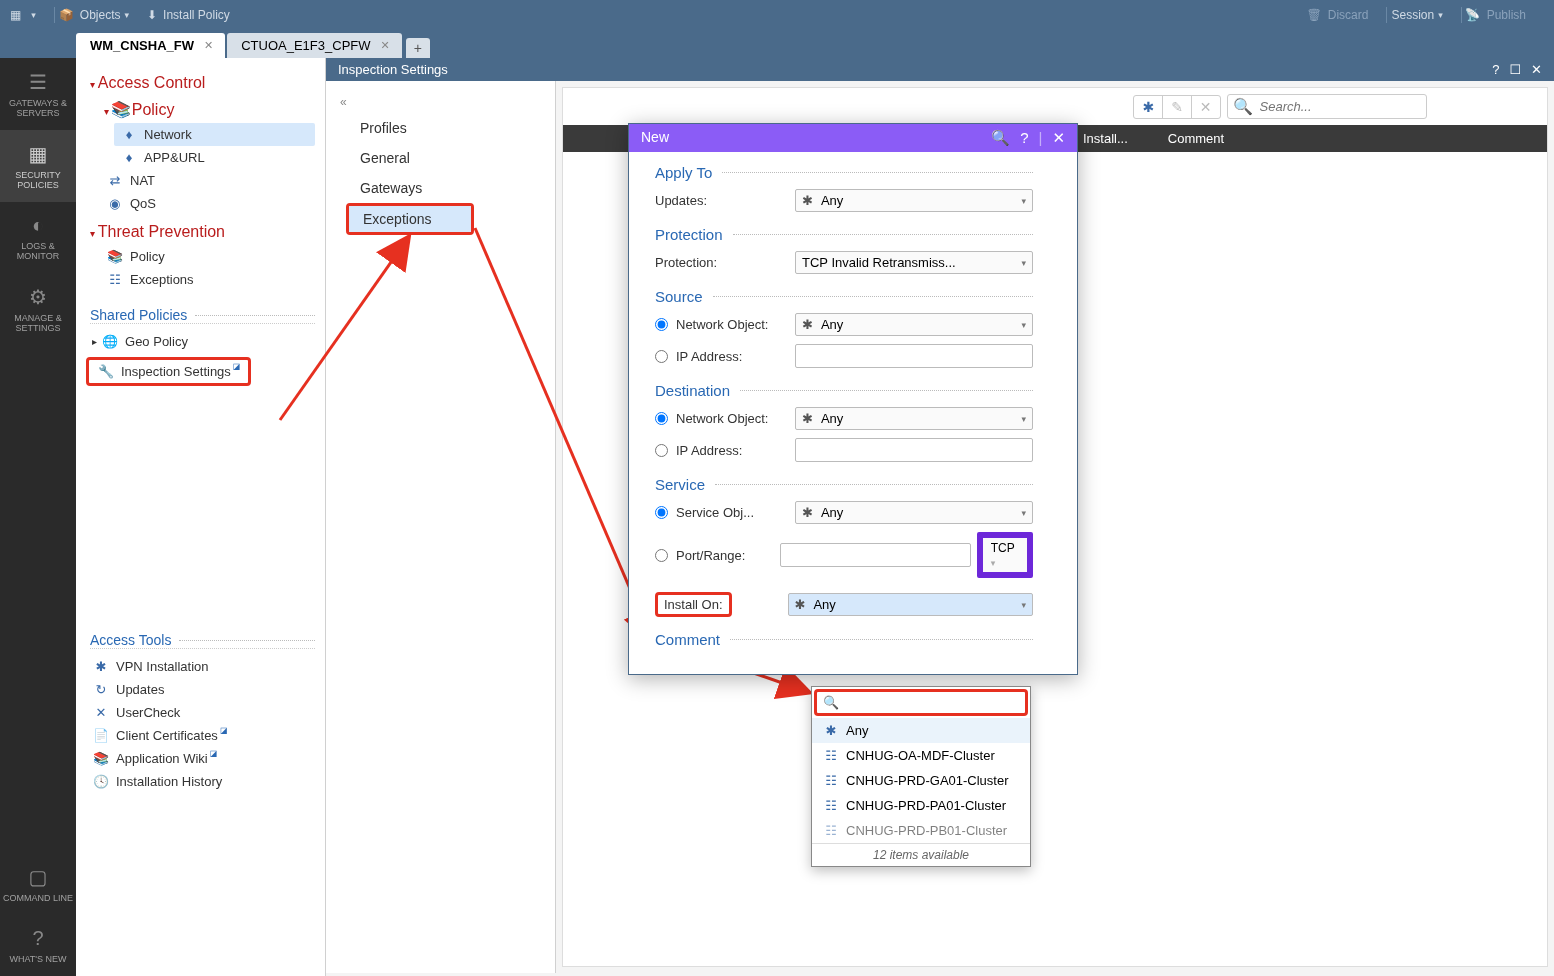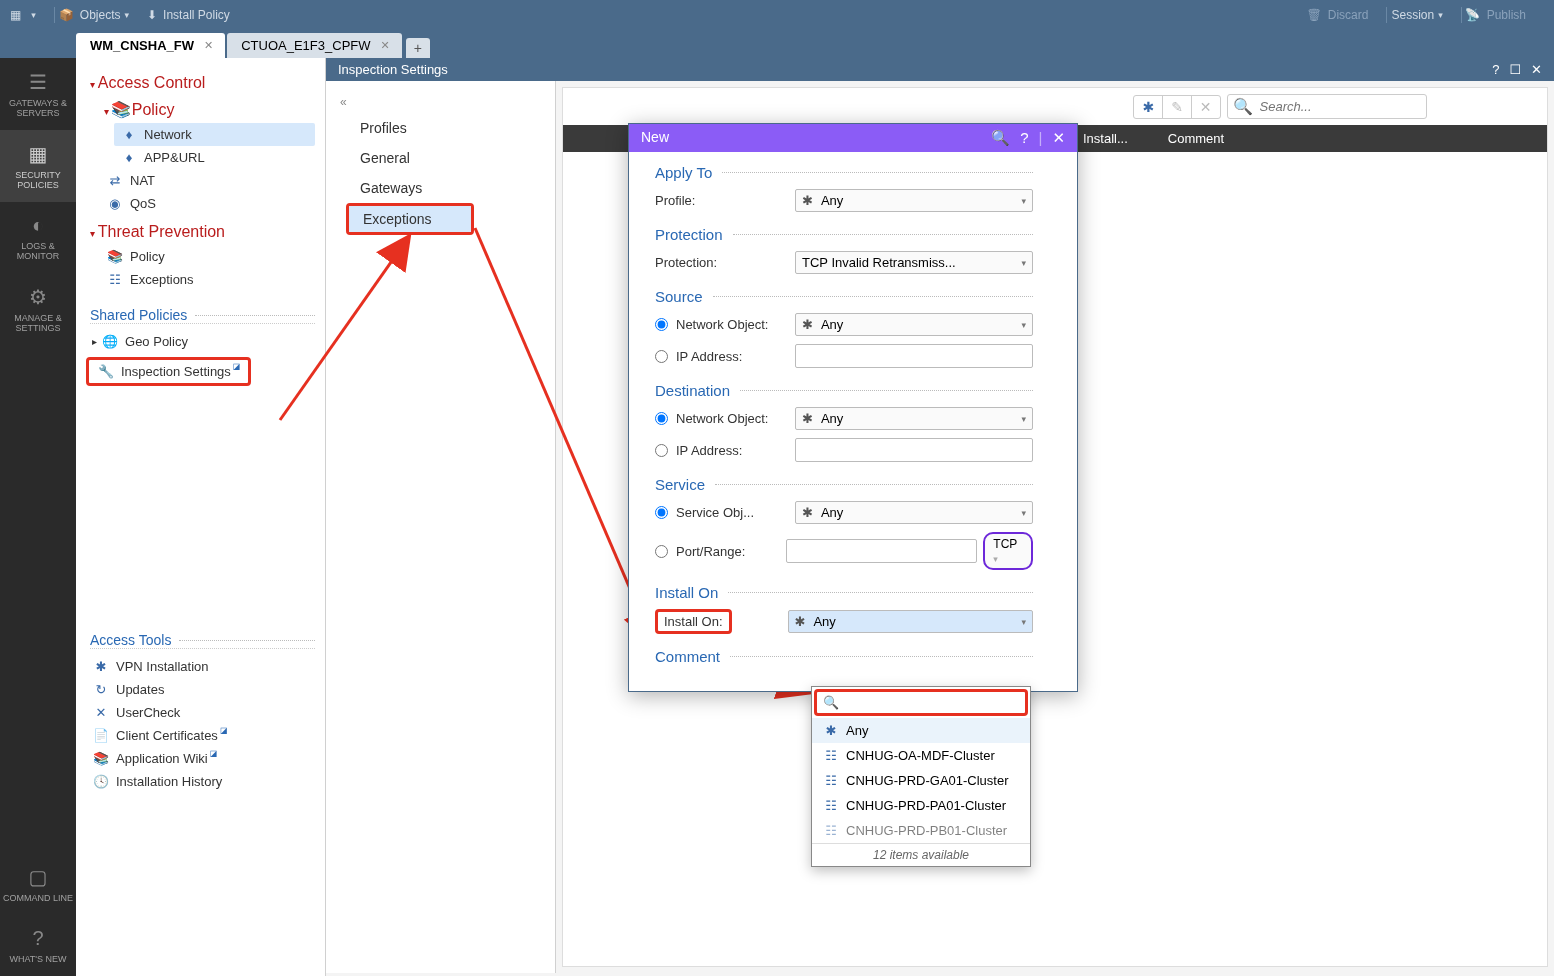--- a/index.html
+++ b/index.html
@@ -75,21 +75,21 @@
 .dlg-section-title { color: #2968b3; font-size: 15px; margin-bottom: 8px; display: flex; align-items: center; }
 .dlg-section-title .dots { flex: 1; border-bottom: 1px dotted #bbb; margin-left: 10px; }
 .dlg-row { display: flex; align-items: center; margin-bottom: 8px; font-size: 13px; }
 .dlg-label { width: 140px; color: #333; display: flex; align-items: center; }
 .dlg-label input[type=radio] { margin-right: 8px; }
 .combo { flex: 1; border: 1px solid #bbb; border-radius: 2px; padding: 3px 6px; display: flex; align-items: center; background: #fafafa; font-size: 13px; }
 .combo .star { margin-right: 8px; color: #555; }
 .combo .caret2 { margin-left: auto; font-size: 9px; color: #777; }
 .combo.active { background: #d6e8fb; }
 .text-input { flex: 1; border: 1px solid #bbb; border-radius: 2px; padding: 3px 6px; height: 24px; }
-.tcp-badge { border: 2px solid #6d28d9; border-radius: 10px; padding: 3px 8px; margin-left: 6px; font-size: 12px; background: #fafafa; }
+.tcp-badge { border: 6px solid #6d28d9; border-radius: 2px; padding: 3px 8px; margin-left: 6px; font-size: 12px; background: #fafafa; }
 
 
 .dropdown-popup { position: absolute; left: 811px; top: 686px; width: 220px; background: #fff; border: 1px solid #888; box-shadow: 0 4px 12px rgba(0,0,0,0.25); z-index: 20; font-size: 13px; }
 .dd-search { border: 3px solid #e63020; border-radius: 4px; padding: 3px 6px; display: flex; align-items: center; margin: 2px; }
 .dd-search .mag { color: #3a6aa8; margin-right: 6px; }
 .dd-item { padding: 5px 10px; display: flex; align-items: center; cursor: pointer; }
 .dd-item:hover, .dd-item.hover { background: #eaf3fb; }
 .dd-item .dd-icon { width: 18px; margin-right: 6px; color: #3a6aa8; text-align: center; }
 .dd-footer { padding: 4px 10px; font-style: italic; color: #666; border-top: 1px solid #ddd; font-size: 12px; text-align: center; }
 
@@ -293,21 +293,21 @@
     </div>
   </div>
   <div class="dialog-body">
 
     <div class="dlg-section">
       <div class="dlg-section-title">
           <span>Apply To</span>
           <span class="dots"></span>
         </div>
       <div class="dlg-row">
-        <div class="dlg-label">Profile:</div>
+        <div class="dlg-label">Updates:</div>
         <div class="combo">
             <span class="star">✱</span>
             <span>Any</span>
             <span class="caret2">▾</span>
           </div>
       </div>
     </div>
 
     <div class="dlg-section">
       <div class="dlg-section-title">
@@ -393,24 +393,20 @@
         <div class="dlg-label">
             <input type="radio" style="">
             <span>Port/Range:</span>
           </div>
         <input class="text-input" style="flex: 1 1 0%;">
         <div class="tcp-badge"><span>TCP</span> <span style="font-size:9px;color:#aaa">▾</span></div>
       </div>
     </div>
 
     <div class="dlg-section">
-      <div class="dlg-section-title">
-          <span>Install On</span>
-          <span class="dots"></span>
-        </div>
       <div class="dlg-row">
         <div class="highlight-red" style="padding:2px 6px">
           <div class="dlg-label" style="width:auto">Install On:</div>
         </div>
         <div style="width:56px"></div>
         <div class="combo active">
             <span class="star">✱</span>
             <span>Any</span>
             <span class="caret2">▾</span>
           </div>

